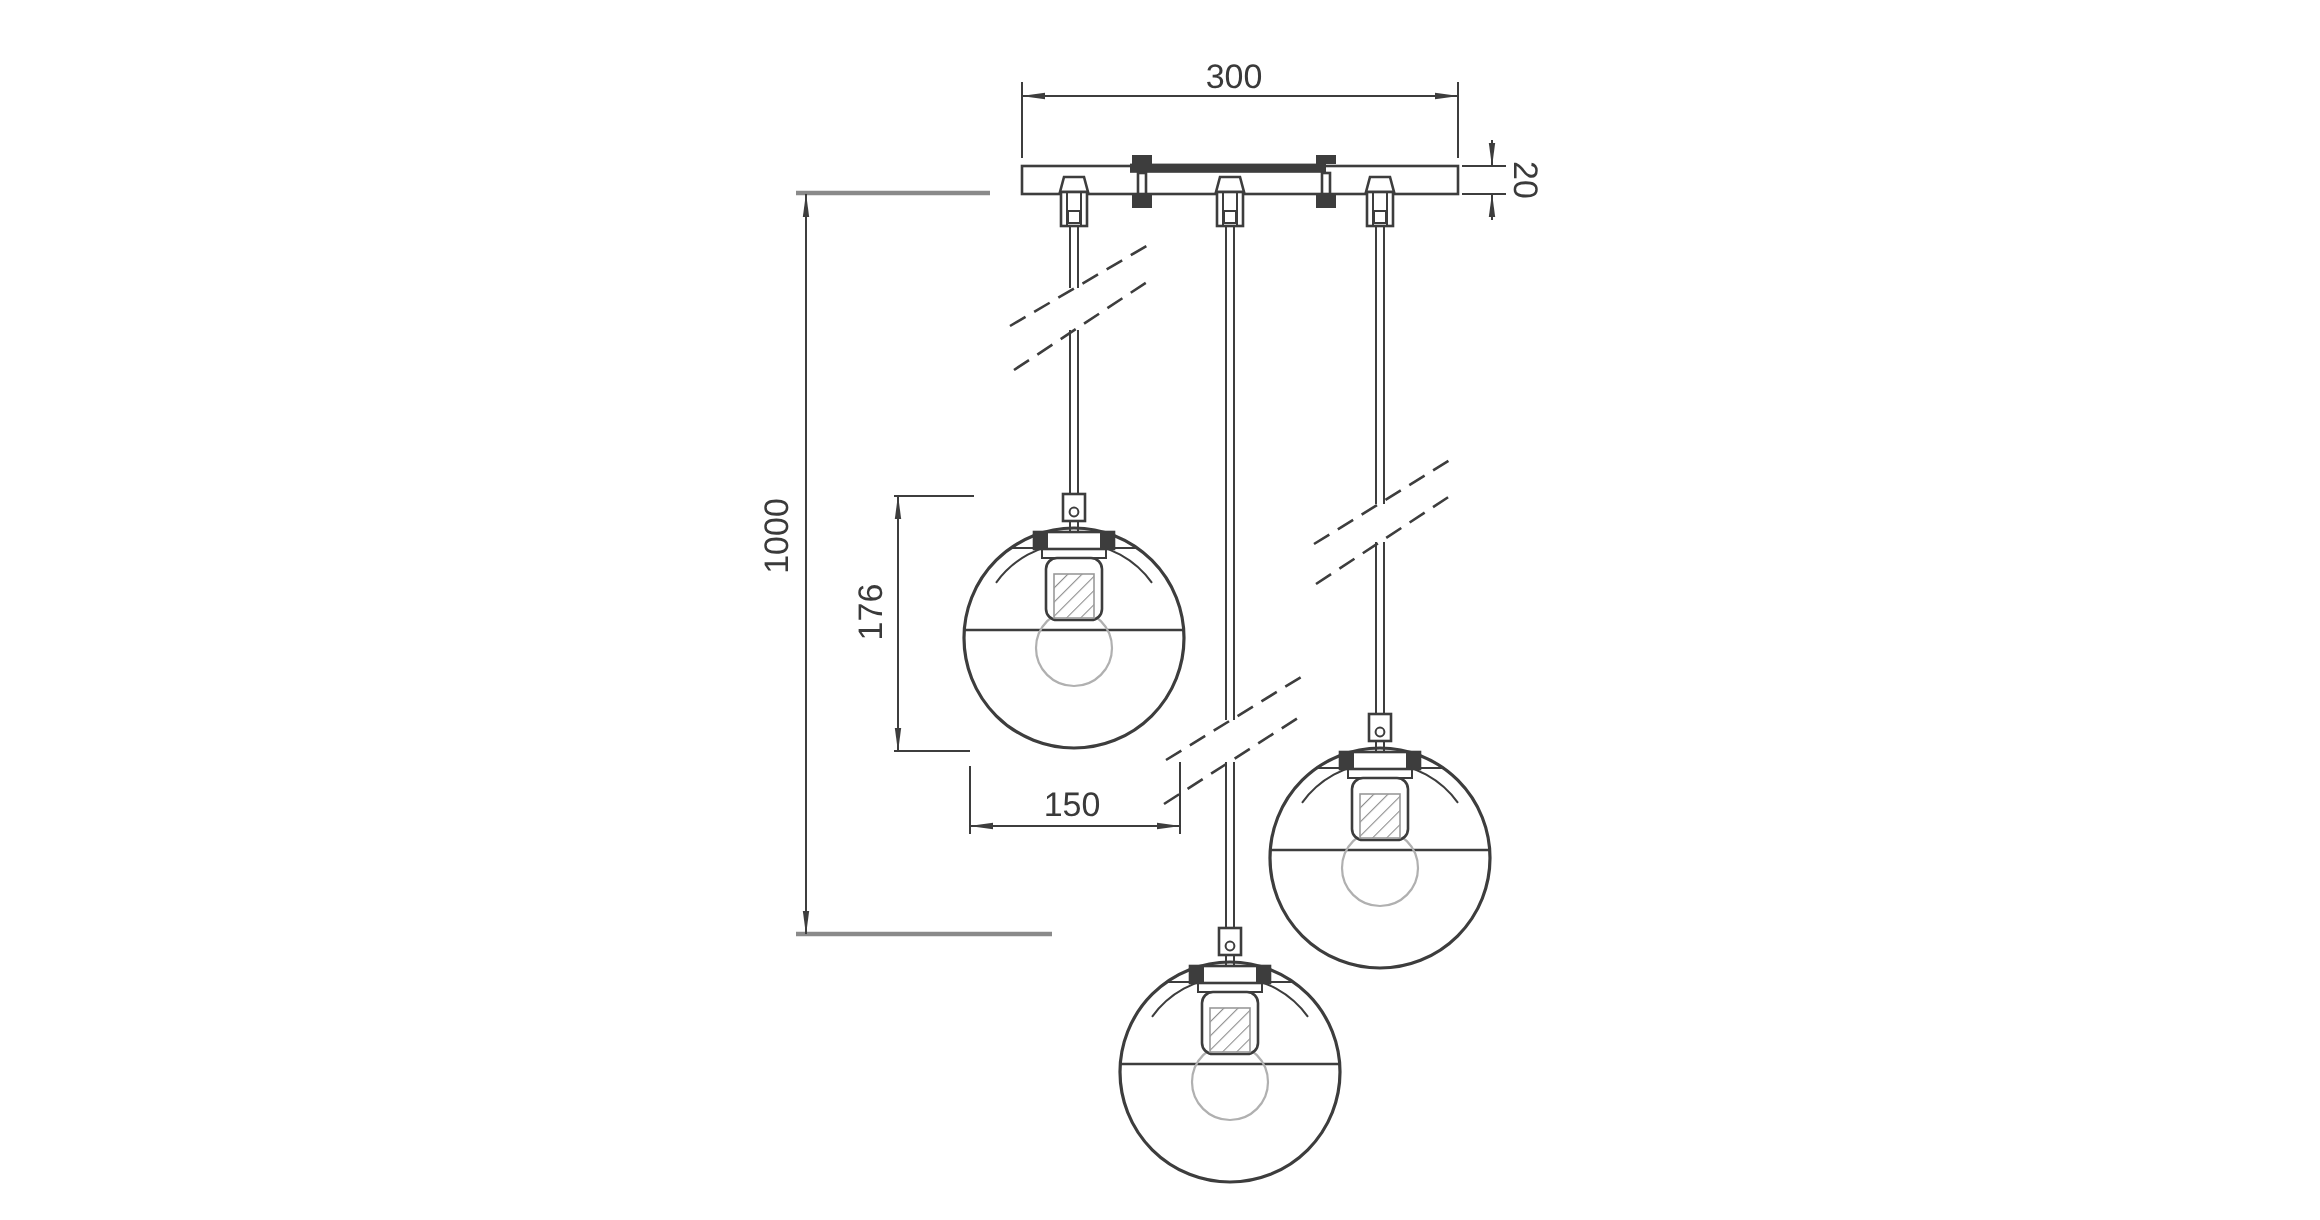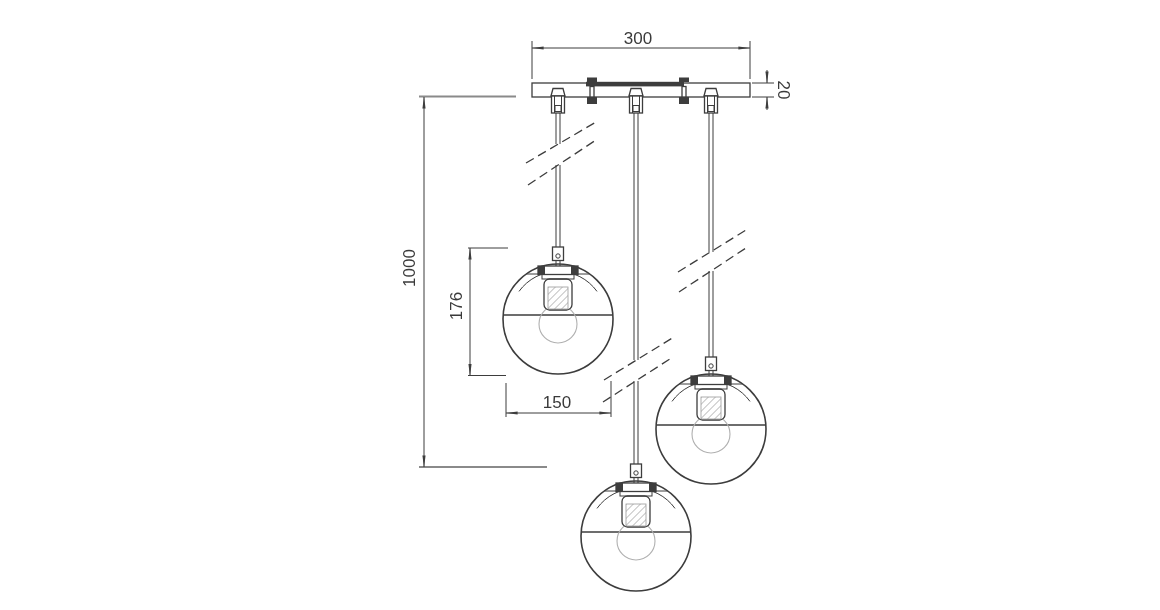--- a/index.html
+++ b/index.html
@@ -1,19 +1,19 @@
 <!DOCTYPE html>
 <html style="--bg: #ffffff; --line: #3d3d3d; --text: #3a3a3a; --ref: #8a8a8a; --light: #b0b0b0;"><head>
 <meta charset="utf-8">
 <style>
   :root{
     --bg:#ffffff; --line:#3d3d3d; --text:#3a3a3a; --ref:#8a8a8a; --light:#b0b0b0;
   }
   html,body{margin:0;padding:0;background:var(--bg);}
-  .stage{width:964px;height:610px;position:relative;background:var(--bg);overflow:hidden;margin-left:21px;}
+  .stage{width:964px;height:610px;position:relative;background:var(--bg);overflow:hidden;}
   svg{display:block;}
   .st   {stroke:var(--line);fill:none;stroke-width:1.3;stroke-linecap:butt;}
   .st2  {stroke:var(--line);fill:none;stroke-width:1.6;}
   .thin {stroke:var(--line);fill:none;stroke-width:1;}
   .fw   {fill:#ffffff;stroke:var(--line);stroke-width:1.3;}
   .fd   {fill:var(--line);stroke:none;}
   .refln{stroke:var(--ref);fill:none;stroke-width:2.2;}
   .dash {stroke:var(--line);fill:none;stroke-width:1.3;stroke-dasharray:9 5;}
   .bulb {stroke:var(--light);fill:none;stroke-width:1.1;}
   .dimtxt{fill:var(--text);font-family:"Liberation Sans",sans-serif;font-size:17px;}

